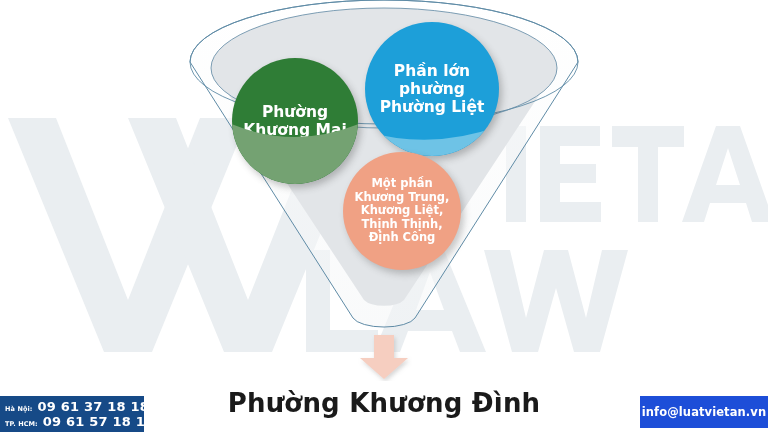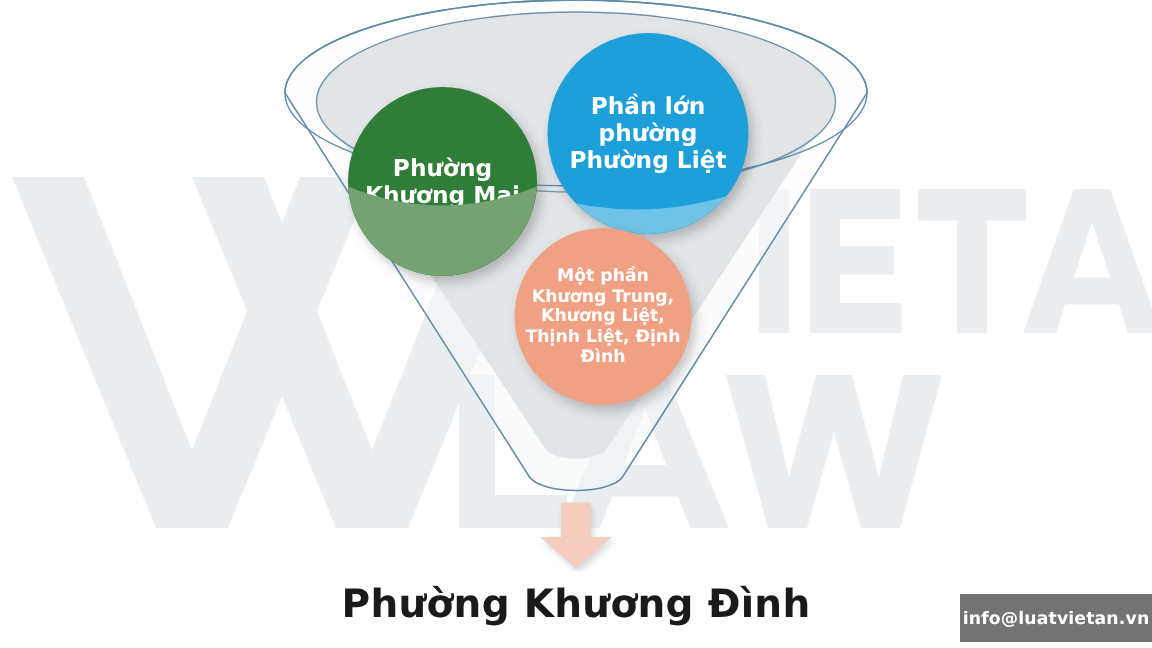--- a/index.html
+++ b/index.html
@@ -130,21 +130,21 @@
     font-size: 13px;
     font-weight: bold;
     letter-spacing: 0.2px;
   }
 
   
   #email-badge {
     position: absolute;
     left: 640px; top: 396px;
     width: 128px; height: 32px;
-    background: #737373;
+    background: #1d4ed8;
     color: #ffffff;
     font-size: 11.5px;
     font-weight: bold;
     display: flex;
     align-items: center;
     justify-content: center;
     z-index: 7;
     letter-spacing: 0.1px;
   }
 </style>
@@ -236,28 +236,38 @@
       <clipPath id="clipBlue">
           <circle cx="67" cy="67" r="67"></circle>
         </clipPath>
     </defs>
     <g clip-path="url(#clipBlue)">
       <path d="M -10 106 Q 67 132 144 100 L 144 144 L -10 144 Z" fill="#6ec3e6"></path>
     </g>
   </svg>
 
   <div class="bubble" id="bubble-orange">
-    <span class="txt">Một phần Khương Trung, Khương Liệt, Thịnh Liệt, Định Đình</span>
+    <span class="txt">Một phần Khương Trung, Khương Liệt, Thịnh Thịnh, Định Công</span>
   </div>
 
   <svg id="arrow" viewBox="0 0 56 48" xmlns="http://www.w3.org/2000/svg">
     <filter id="arrShadow" x="-50%" y="-50%" width="200%" height="200%">
       <feDropShadow dx="1.5" dy="2.5" stdDeviation="2" flood-color="#9a9a9a" flood-opacity="0.4"></feDropShadow>
     </filter>
     <path d="M18 2 L38 2 L38 25 L52 25 L28 46 L4 25 L18 25 Z" fill="#f6cec0" filter="url(#arrShadow)"></path>
   </svg>
 
   <div id="bottom-title">Phường Khương Đình</div>
 
+  <div id="phone-badge">
+    <div class="phone-row">
+      <span class="phone-label">Hà Nội:</span>
+      <span class="phone-number">09 61 37 18 18</span>
+    </div>
+    <div class="phone-row">
+      <span class="phone-label">TP. HCM:</span>
+      <span class="phone-number">09 61 57 18 18</span>
+    </div>
+  </div>
 
   <div id="email-badge">info@luatvietan.vn</div>
 
 </div>
 
 </body></html>

